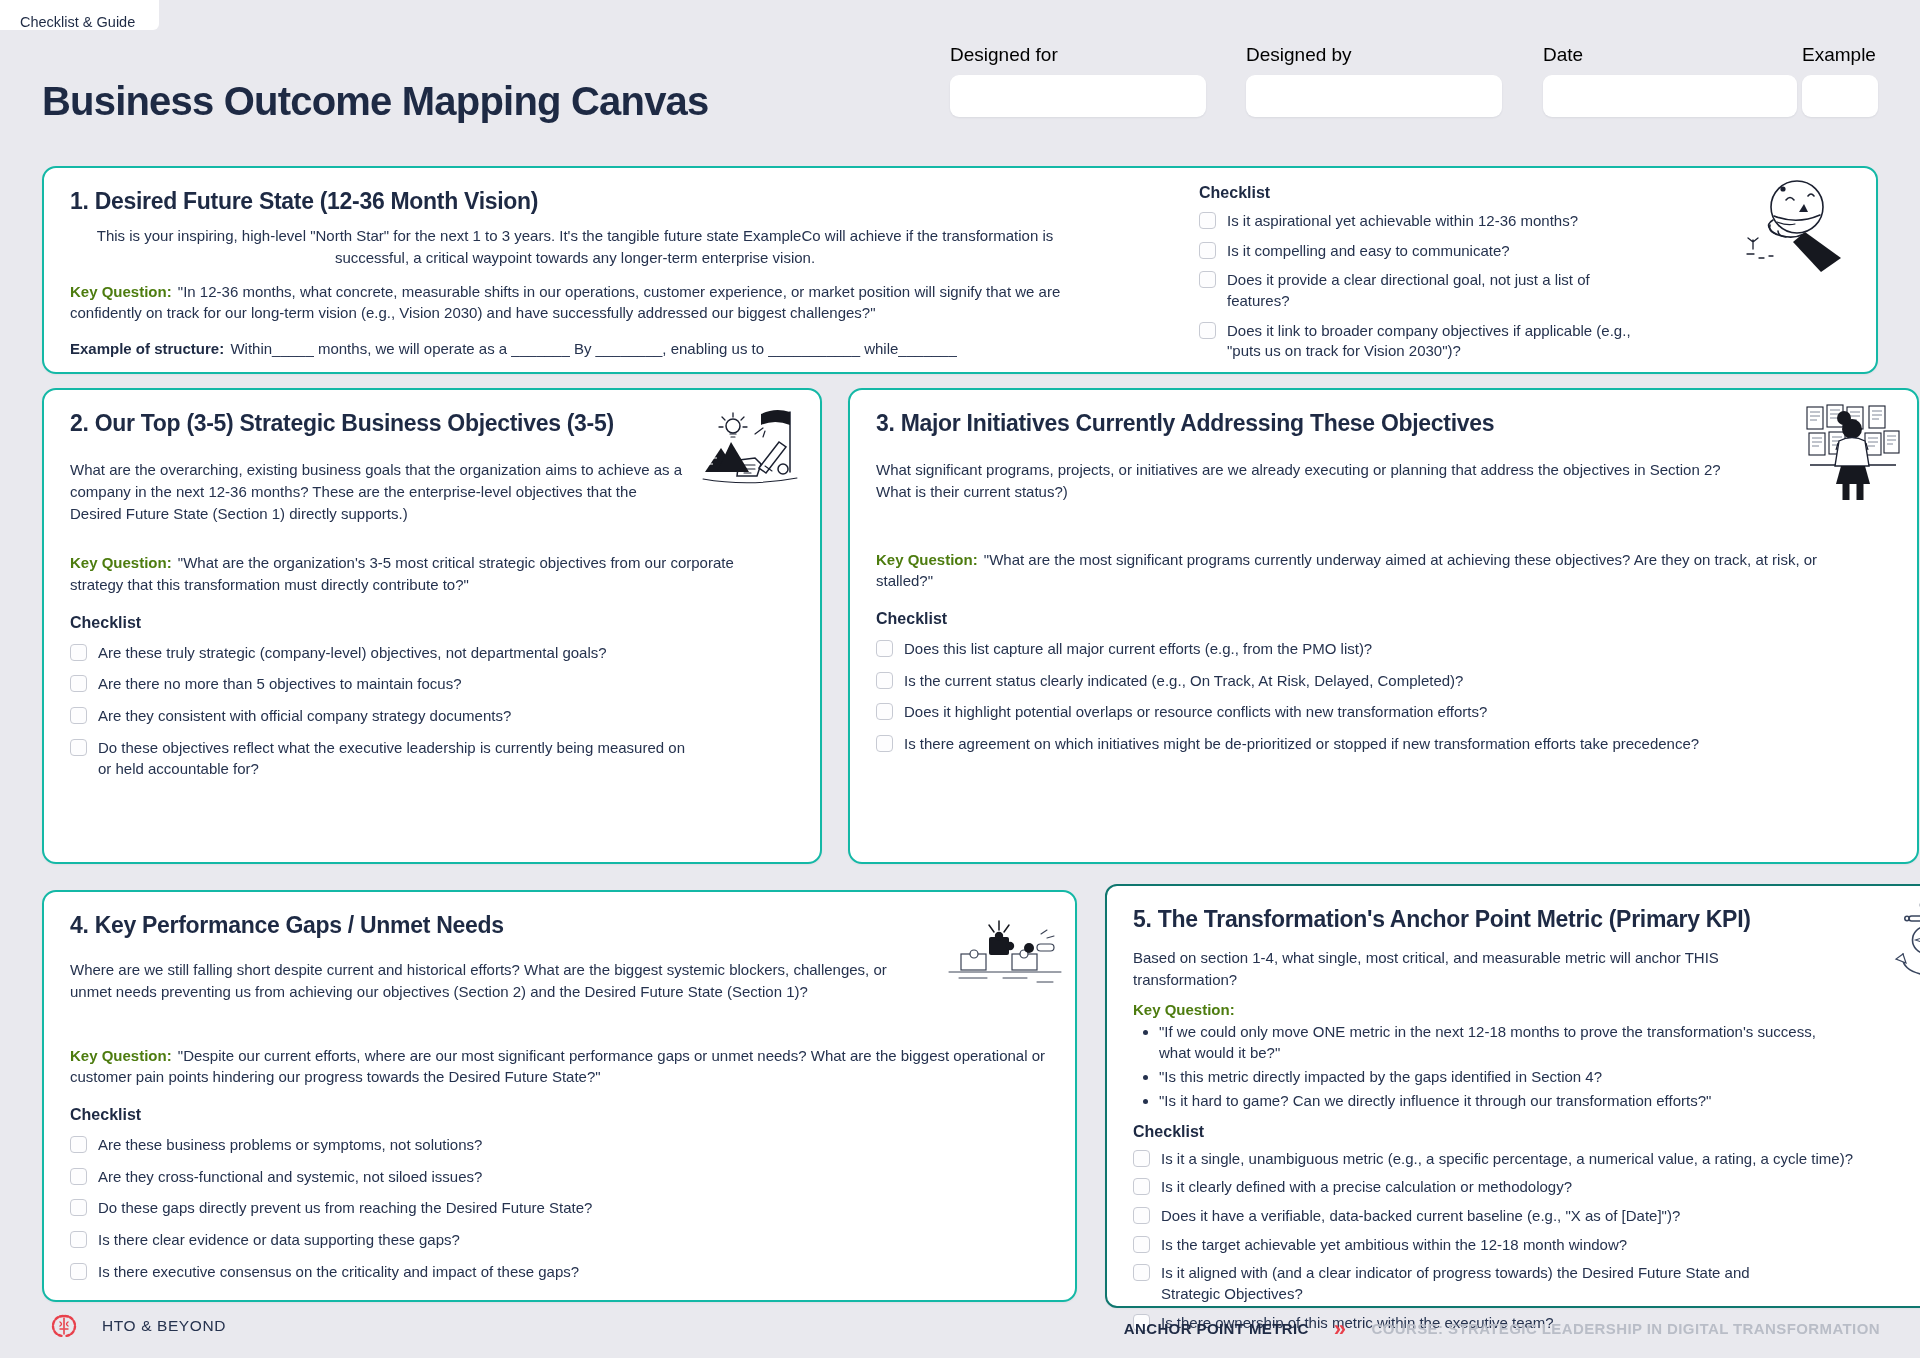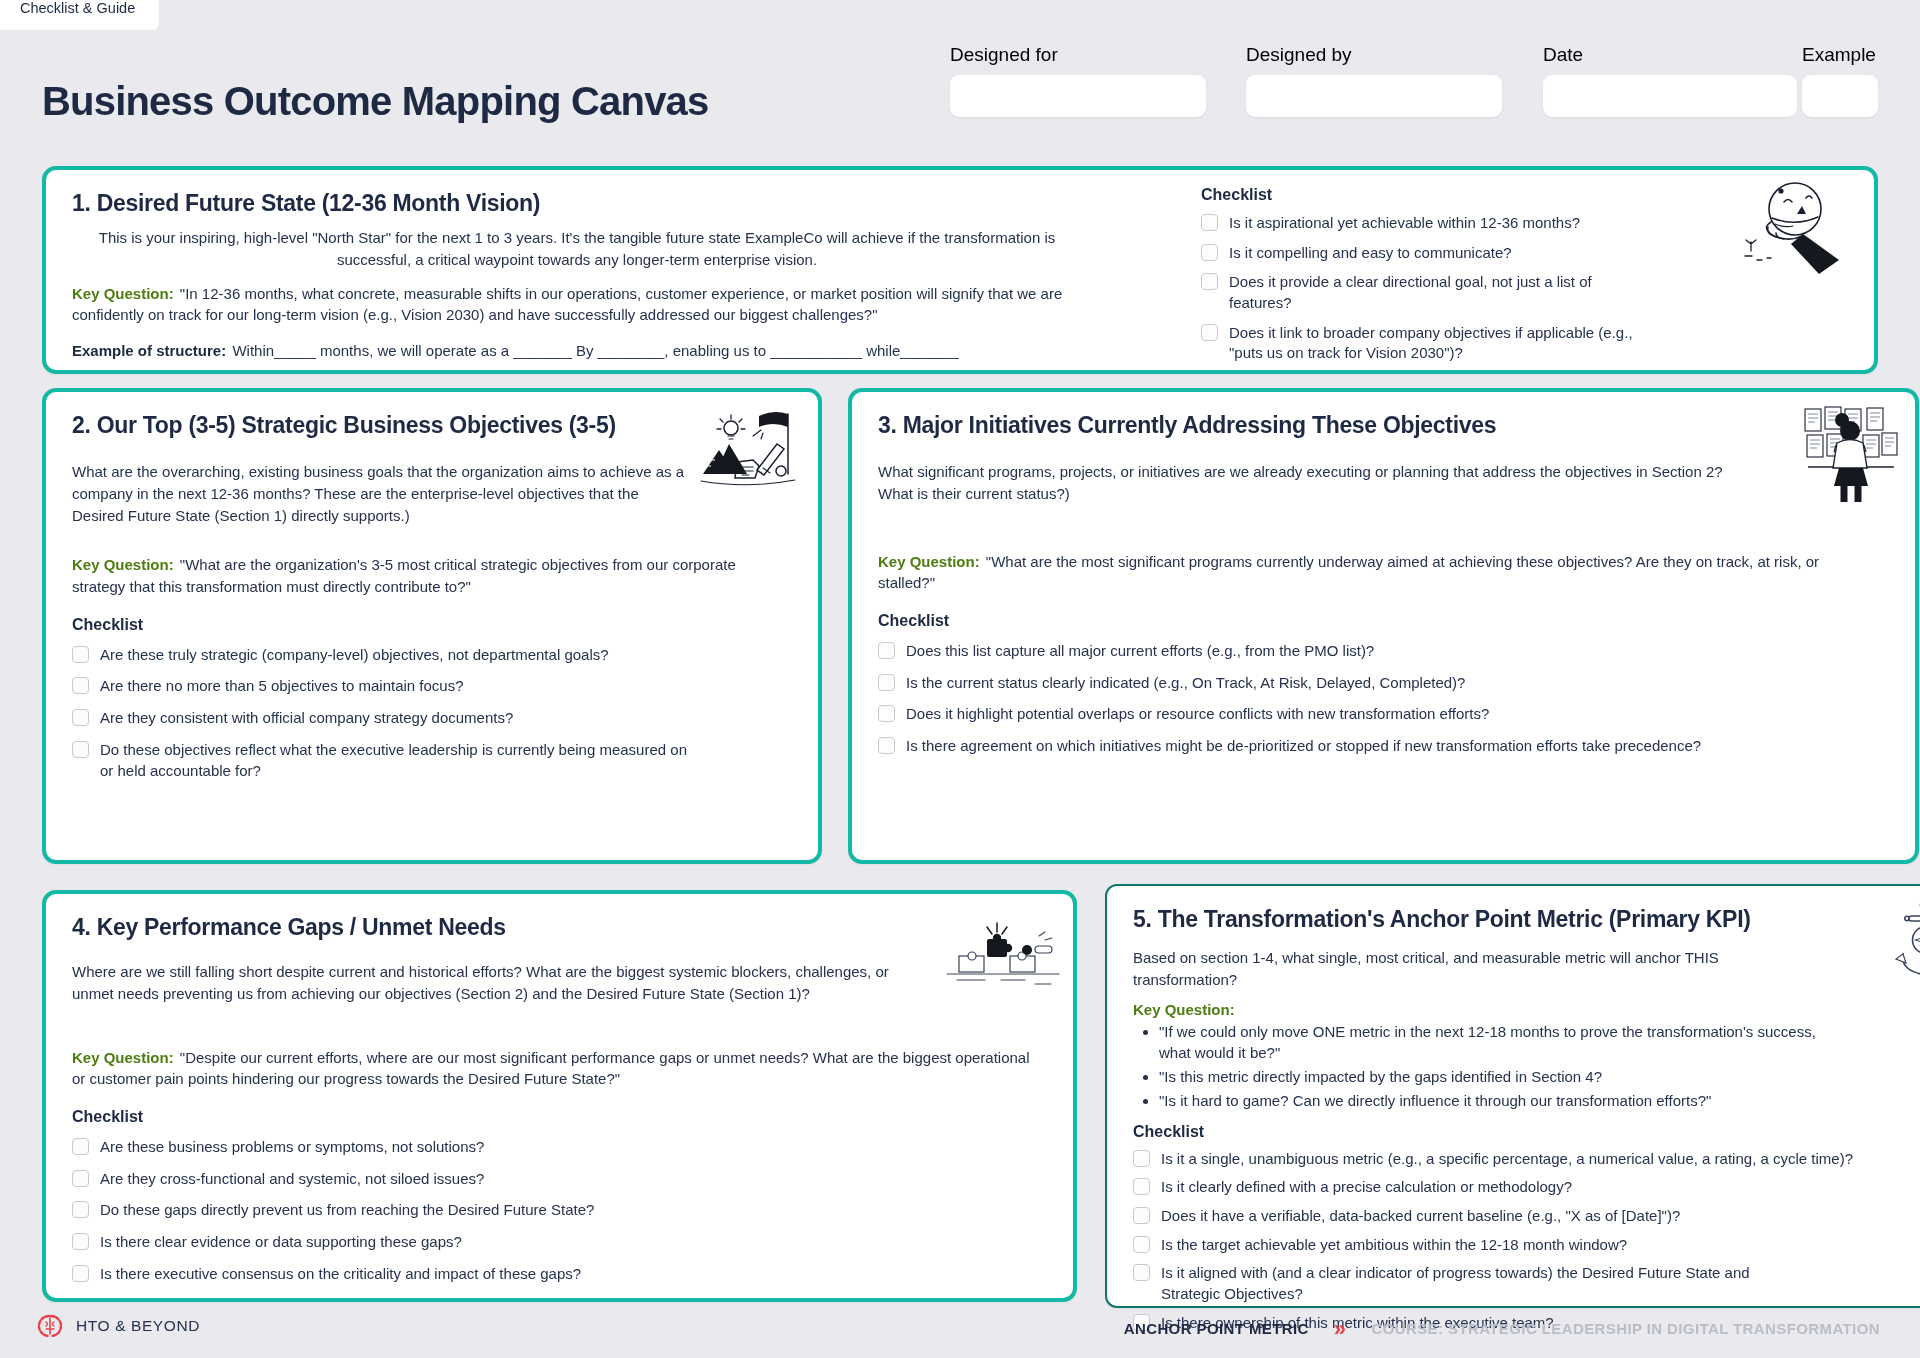--- a/index.html
+++ b/index.html
@@ -1,33 +1,33 @@
 <!DOCTYPE html>
 <html><head>
 <meta charset="utf-8">
 <style>
   html,body{margin:0;padding:0;background:#e9e9ee;}
   body{font-family:"Liberation Sans","DejaVu Sans",sans-serif;color:#253352;}
   #canvas{position:relative;width:1920px;height:1358px;background:#e9e9ee;overflow:hidden;}
 
   
-  .tab{position:absolute;left:0;top:0;height:30px;background:#ffffff;display:flex;align-items:flex-start;
+  .tab{position:absolute;left:0;top:0;height:30px;background:#ffffff;display:flex;align-items:flex-end;
        padding:0 24px 0 20px;font-size:14.5px;color:#1e2a44;border-radius:0 0 6px 0;}
 
   
   .page-title{position:absolute;left:42px;top:52px;font-size:40px;font-weight:700;color:#1e2a44;letter-spacing:-0.8px;}
   .hfield{position:absolute;top:44px;}
   .hlabel{font-size:19px;color:#000000;margin-bottom:9px;}
   .hinput{display:block;width:100%;height:42px;border:none;border-radius:9px;background:#fff;
           box-shadow:0 1px 2px rgba(30,42,68,0.08);outline:none;font-size:16px;padding:0 12px;
           box-sizing:border-box;color:#25324e;}
   .f1{left:950px;width:256px}.f2{left:1246px;width:256px}.f3{left:1543px;width:254px}.f4{left:1802px;width:76px}
 
   
-  .card{position:absolute;background:#fff;border:4px solid #14b8a6;border-radius:14px;
+  .card{position:absolute;background:#fff;border:2px solid #14b8a6;border-radius:14px;
         box-shadow:0 1px 2px rgba(30,42,68,0.05);padding:20px 26px;box-sizing:border-box;}
   .card h2{margin:0;font-size:23px;font-weight:700;color:#1e2a44;letter-spacing:-0.3px;}
   .desc{font-size:15px;line-height:1.45;margin:10px 0 0 0;color:#25324e;}
   .kq{font-size:15px;line-height:1.45;margin:12px 0 0 0;color:#25324e;}
   .kql{font-weight:700;color:#4d7c0f;margin-right:2px;}
   .example{margin:16px 0 0 0;font-size:15px;color:#25324e;}
   .exl{font-weight:700;color:#1e2a44;margin-right:2px;}
   .chead{font-size:16px;font-weight:700;color:#1e2a44;margin-top:18px;}
   .mt0{margin-top:0;}
   .ci{display:flex;align-items:flex-start;gap:11px;margin-top:11px;}
@@ -56,21 +56,21 @@
 
   .card5{left:1105px;top:884px;width:872px;height:424px;border:2px solid #0f766e;border-radius:12px;}
   .card5 .desc{max-width:606px;margin-top:14px;}
   .card5 .kql-line{margin:10px 0 0 0;font-size:15px;}
   .kqb{margin:3px 0 0 0;padding-left:26px;}
   .kqb li{margin-top:3px;font-size:15px;line-height:1.4;max-width:662px;color:#25324e;}
   .card5 .chead{margin-top:12px;}
   .card5 .ci{margin-top:8px;}
 
   
-  .footer-left{position:absolute;left:36px;top:1312px;display:flex;align-items:center;gap:12px;}
+  .footer-left{position:absolute;left:50px;top:1312px;display:flex;align-items:center;gap:24px;}
   .brand{font-size:15.5px;color:#25324e;letter-spacing:0.6px;}
   .footer-right{position:absolute;right:40px;top:1320px;display:flex;align-items:center;gap:25px;
                 font-weight:700;font-size:15px;letter-spacing:0.4px;}
   .metric{color:#1e2a44;}
   .course{color:#b9bdc7;}
   .chev{color:#e8404b;font-size:22px;line-height:14px;font-weight:700;}
 </style>
 </head>
 <body>
 

